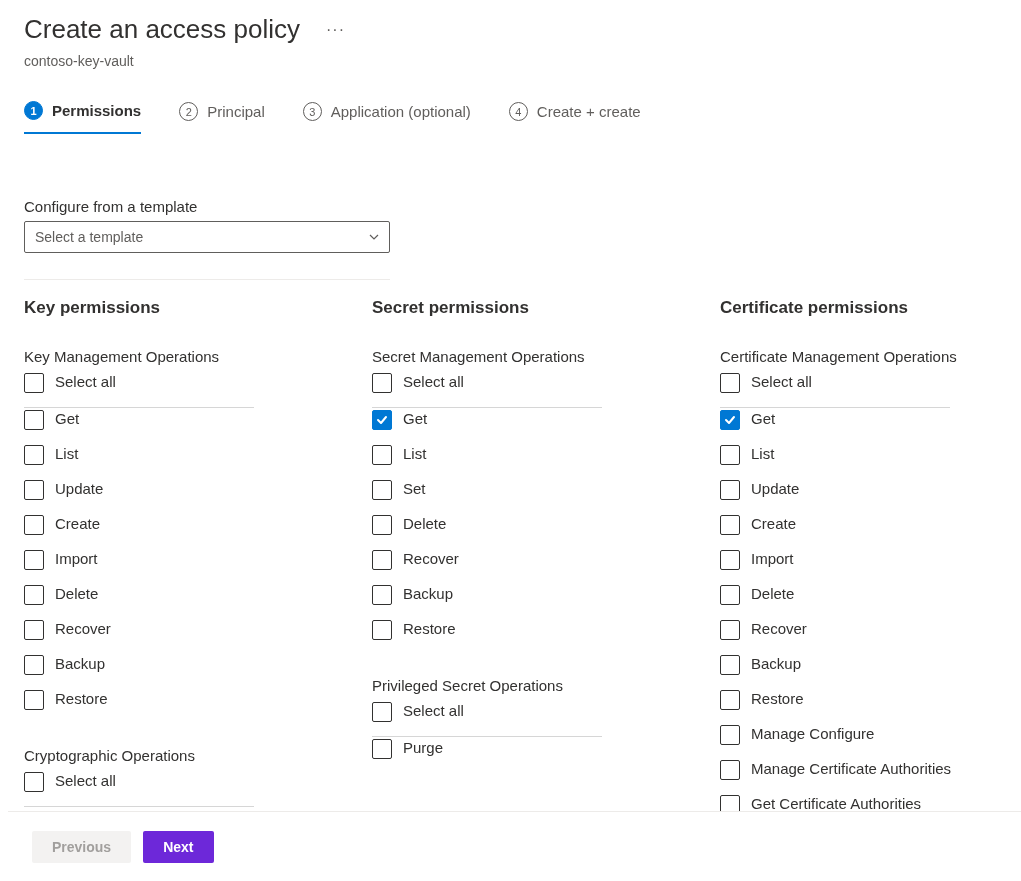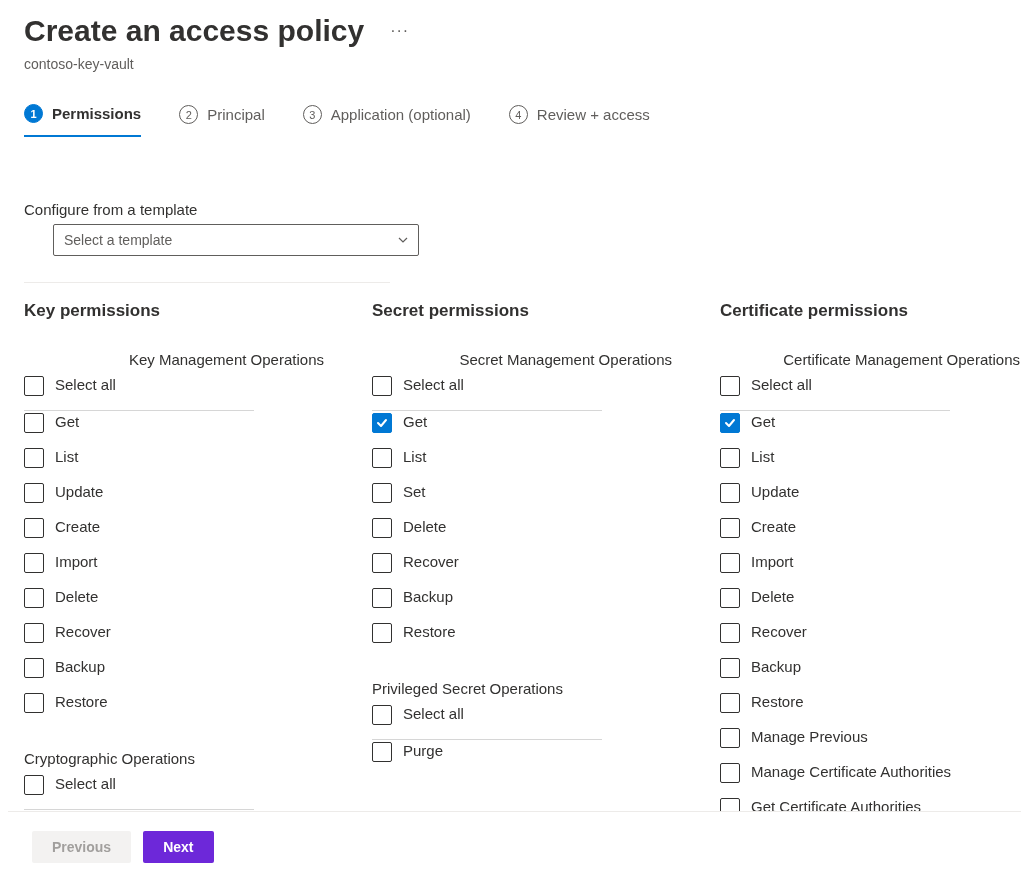--- a/index.html
+++ b/index.html
@@ -19,22 +19,22 @@
   }
   .header {
     padding: 14px 24px 6px 24px;
   }
   .title-row {
     display: flex;
     align-items: center;
     gap: 26px;
   }
   .title {
-    font-size: 30px;
-    font-weight: 700;
+    font-size: 26px;
+    font-weight: 400;
     color: #323130;
   }
   .more-icon {
     font-size: 16px;
     color: #605e5c;
     letter-spacing: 1px;
     cursor: pointer;
   }
   .subtitle {
     margin-top: 8px;
@@ -83,21 +83,20 @@
   }
   .template-label {
     font-size: 15px;
     color: #323130;
     margin-bottom: 6px;
     margin-top: 32px;
   }
   .select-wrap {
     position: relative;
     width: 366px;
-    margin-left: 29px;
   }
   .select {
     width: 100%;
     height: 32px;
     border: 1px solid #605e5c;
     border-radius: 2px;
     padding: 0 34px 0 10px;
     font-size: 14px;
     color: #605e5c;
     display: flex;
@@ -130,21 +129,21 @@
     font-size: 17px;
     font-weight: 700;
     margin-bottom: 30px;
   }
   .group-title {
     font-size: 15px;
     color: #323130;
     margin-top: 22px;
     margin-bottom: 8px;
   }
-  .group-title.first { margin-top: 0; text-align: right; }
+  .group-title.first { margin-top: 0; }
   .checklist {
     display: flex;
     flex-direction: column;
   }
   .sep-after {
     border-bottom: 1px solid #d6d6d6;
     padding-bottom: 8px;
     margin-bottom: 2px;
     width: 230px;
   }
@@ -230,21 +229,21 @@
       <div class="tab">
         <span class="step-num">2</span>
         <span>Principal</span>
       </div>
       <div class="tab">
         <span class="step-num">3</span>
         <span>Application (optional)</span>
       </div>
       <div class="tab">
         <span class="step-num">4</span>
-        <span>Review + access</span>
+        <span>Create + create</span>
       </div>
     </div>
 
   <div class="content">
     <div class="template-label">Configure from a template</div>
     <div class="select-wrap">
       <div class="select">
         <span>Select a template</span>
       </div>
       <span class="chevron">
@@ -406,21 +405,21 @@
             <div class="check-row">
               <span class="check-box"></span>
               <span class="check-label">Backup</span>
             </div>
             <div class="check-row">
               <span class="check-box"></span>
               <span class="check-label">Restore</span>
             </div>
             <div class="check-row">
               <span class="check-box"></span>
-              <span class="check-label">Manage Previous</span>
+              <span class="check-label">Manage Configure</span>
             </div>
             <div class="check-row">
               <span class="check-box"></span>
               <span class="check-label">Manage Certificate Authorities</span>
             </div>
             <div class="check-row">
               <span class="check-box"></span>
               <span class="check-label">Get Certificate Authorities</span>
             </div>
           </div>

